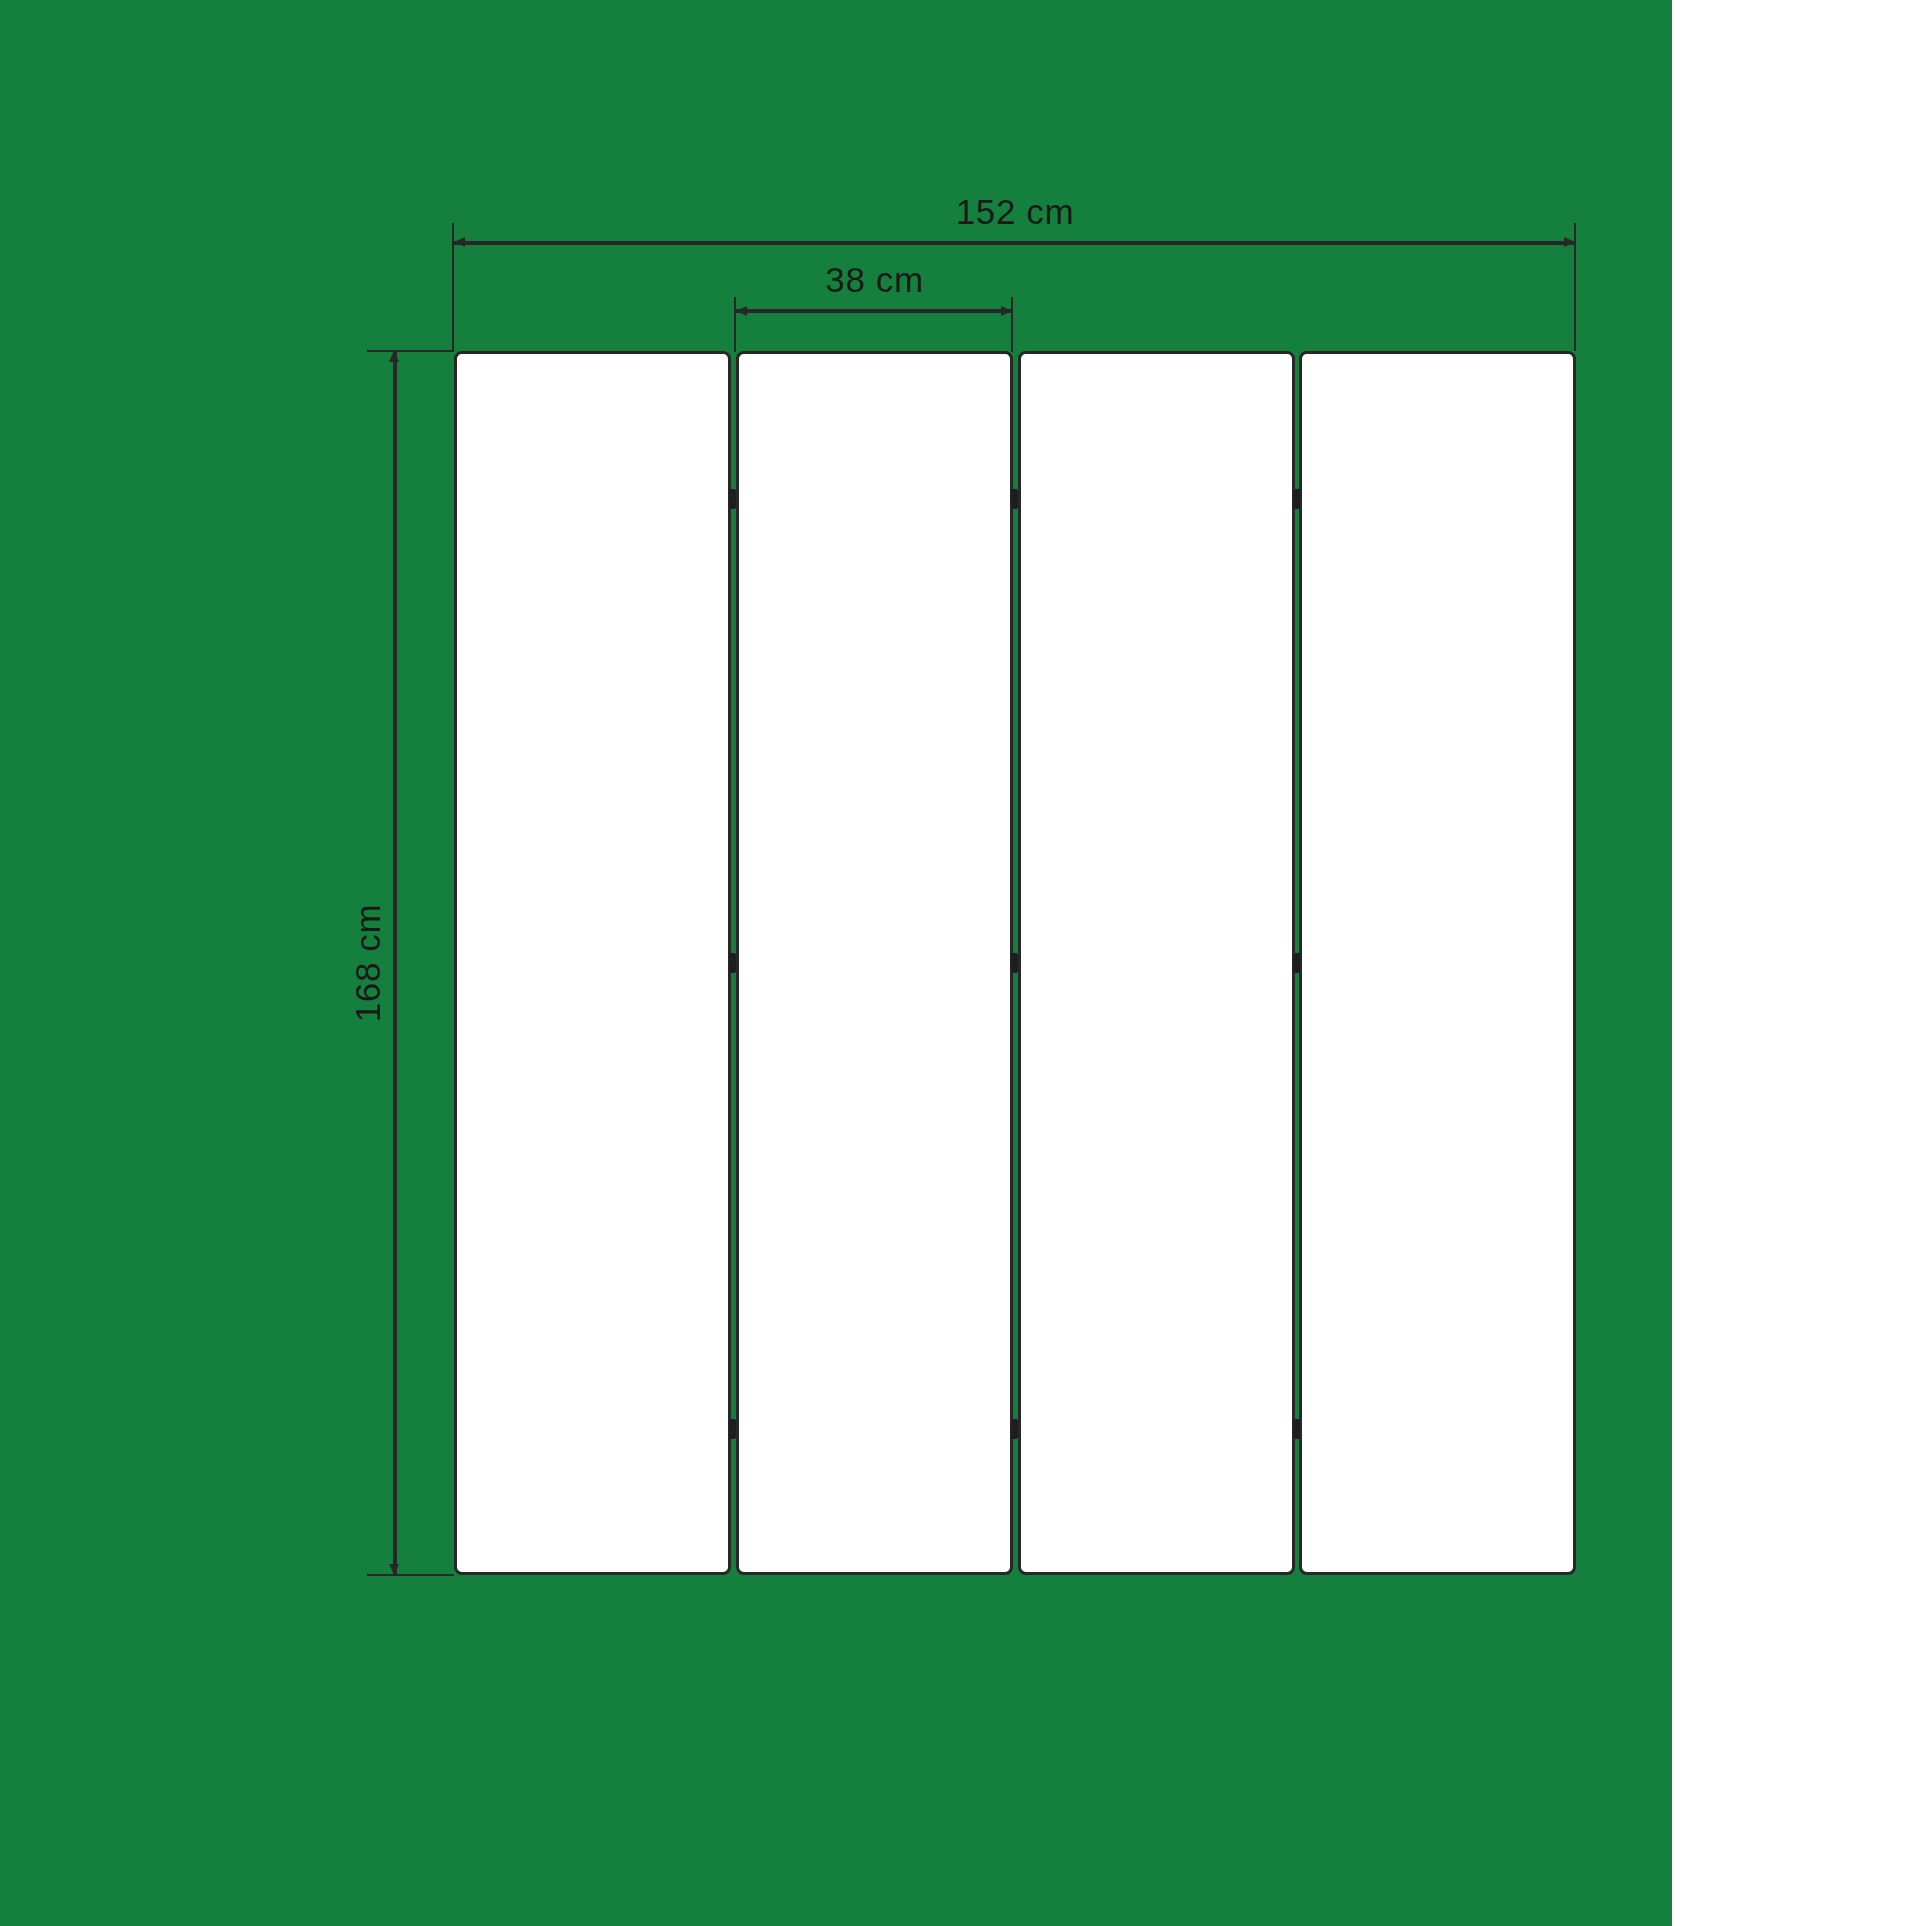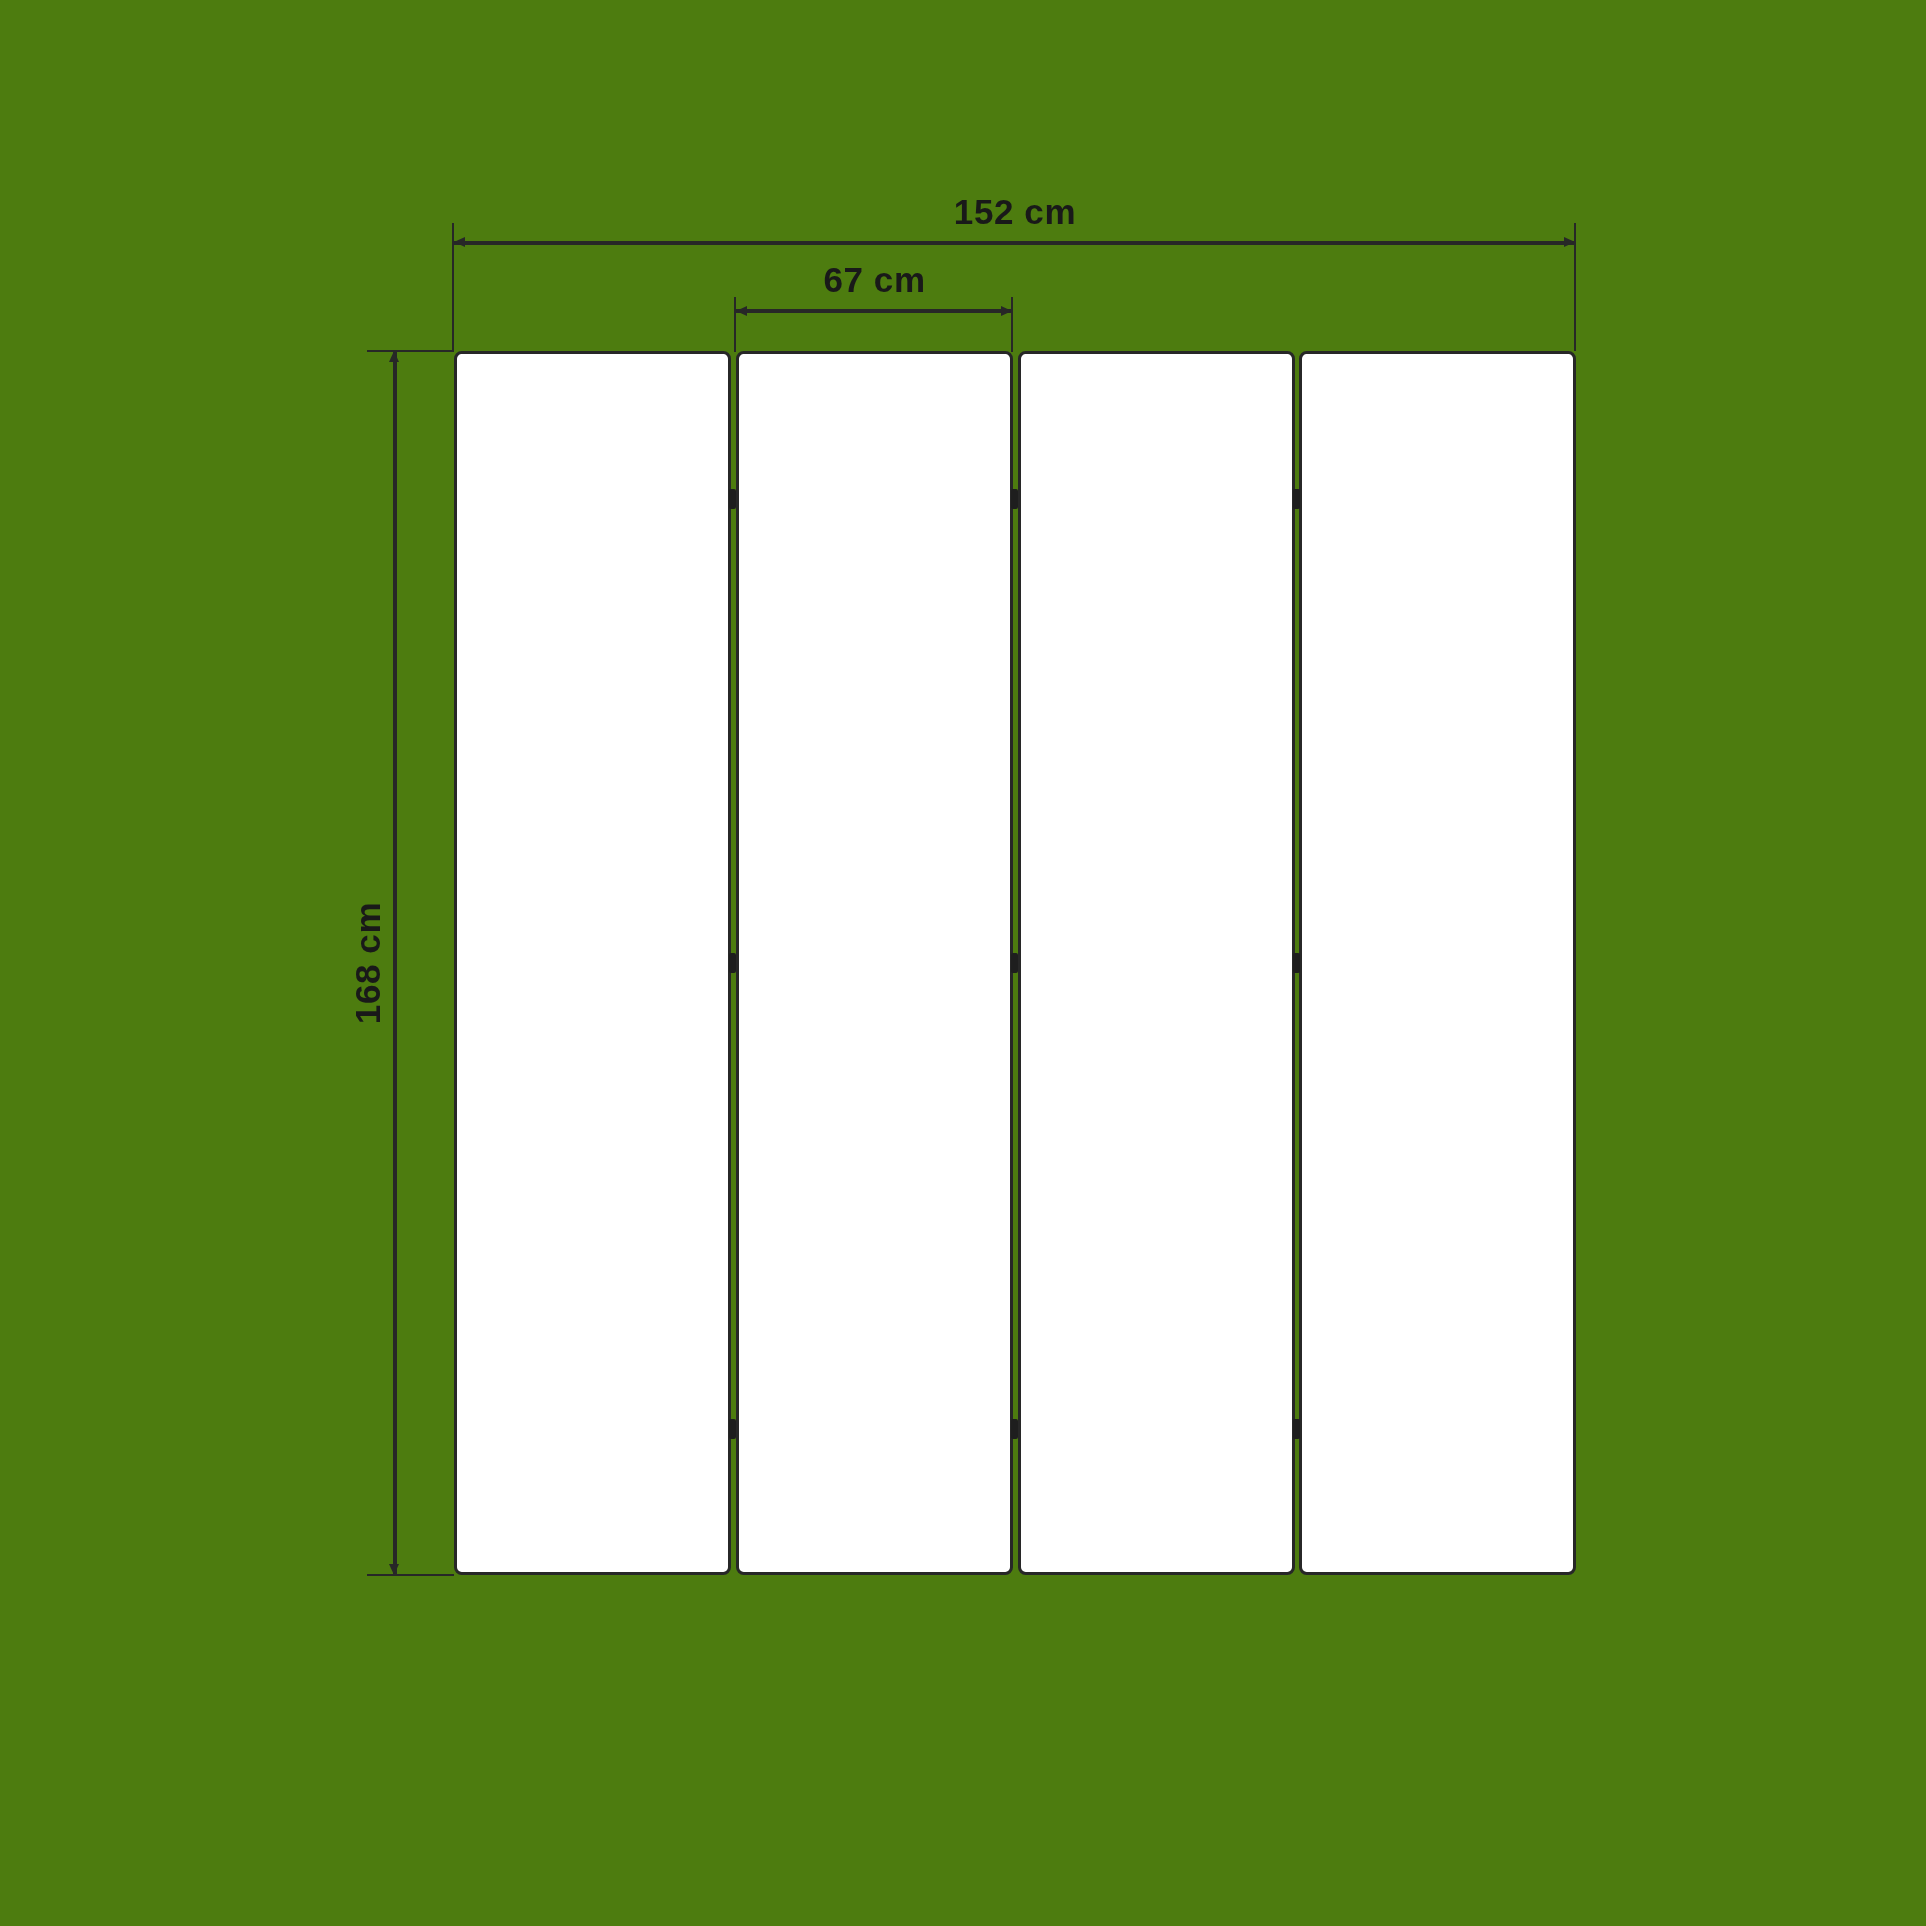--- a/index.html
+++ b/index.html
@@ -6,24 +6,23 @@
     margin: 0;
     padding: 0;
     width: 1926px;
     height: 1926px;
     background: #ffffff;
     overflow: hidden;
     font-family: "Liberation Sans", sans-serif;
   }
   .stage {
     position: relative;
-    width: 1926px;
+    width: 1672px;
     height: 1926px;
-    background: #4d7c0f;
-    font-weight: bold;
+    background: #15803d;
   }
   
   .panel {
     position: absolute;
     top: 351px;
     height: 1224px;
     width: 277px;
     border: 3.9px solid #272727;
     border-radius: 7.7px;
     box-sizing: border-box;
@@ -123,21 +122,21 @@
 
 <div class="stage">
 
   <div class="dim-label label-ow">152 cm</div>
   <div class="dim-line dim-width-overall"></div>
   <div class="ah ah-left ah-ow-left"></div>
   <div class="ah ah-right ah-ow-right"></div>
   <div class="ext-line ext-ow-left"></div>
   <div class="ext-line ext-ow-right"></div>
 
-  <div class="dim-label label-pw">67 cm</div>
+  <div class="dim-label label-pw">38 cm</div>
   <div class="dim-line dim-width-panel"></div>
   <div class="ah ah-left ah-pw-left"></div>
   <div class="ah ah-right ah-pw-right"></div>
   <div class="ext-line ext-pw-left"></div>
   <div class="ext-line ext-pw-right"></div>
 
   <div class="dim-label label-h">168 cm</div>
   <div class="dim-line dim-height"></div>
   <div class="ah ah-up ah-h-up"></div>
   <div class="ah ah-down ah-h-down"></div>

